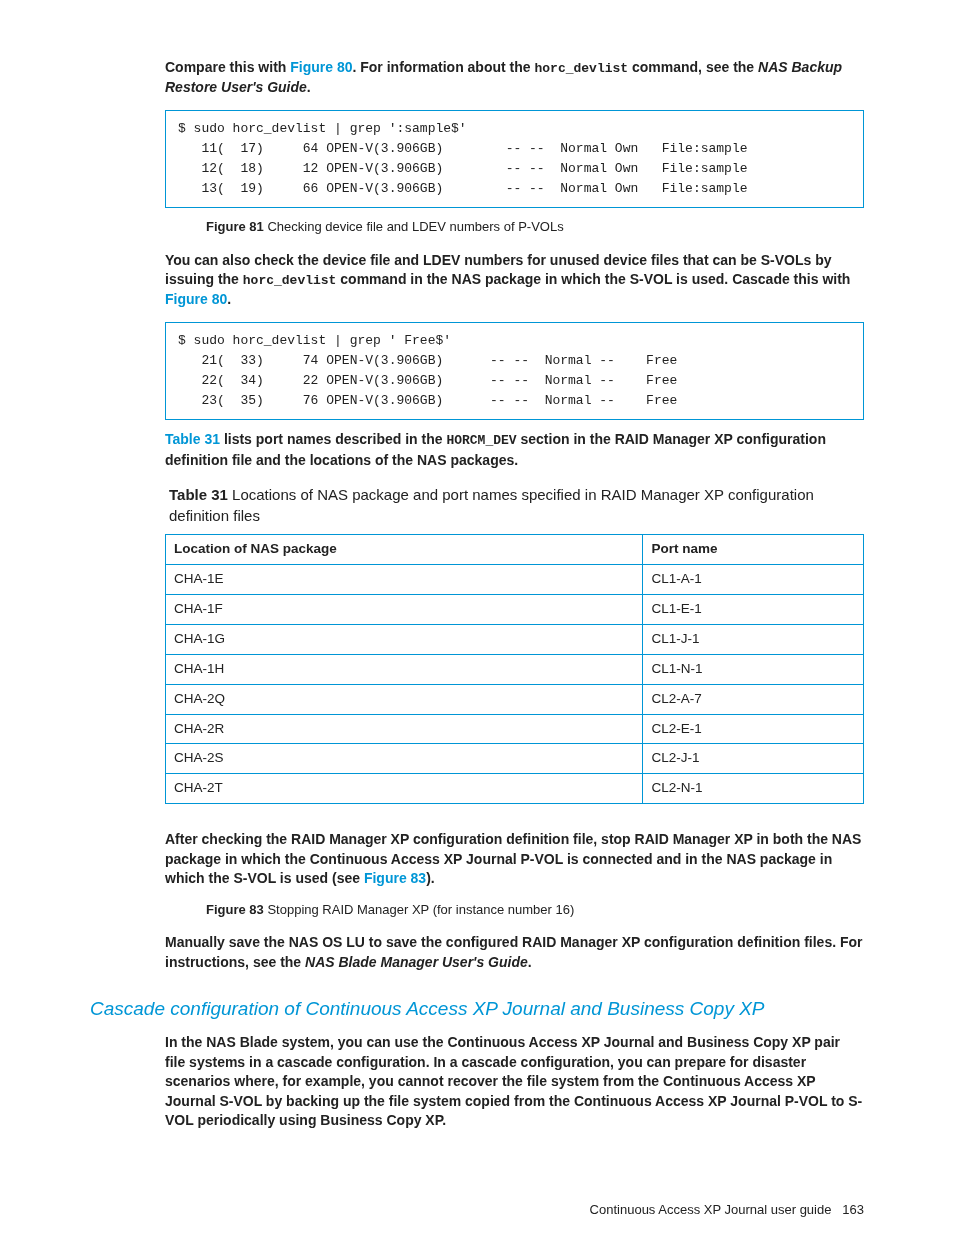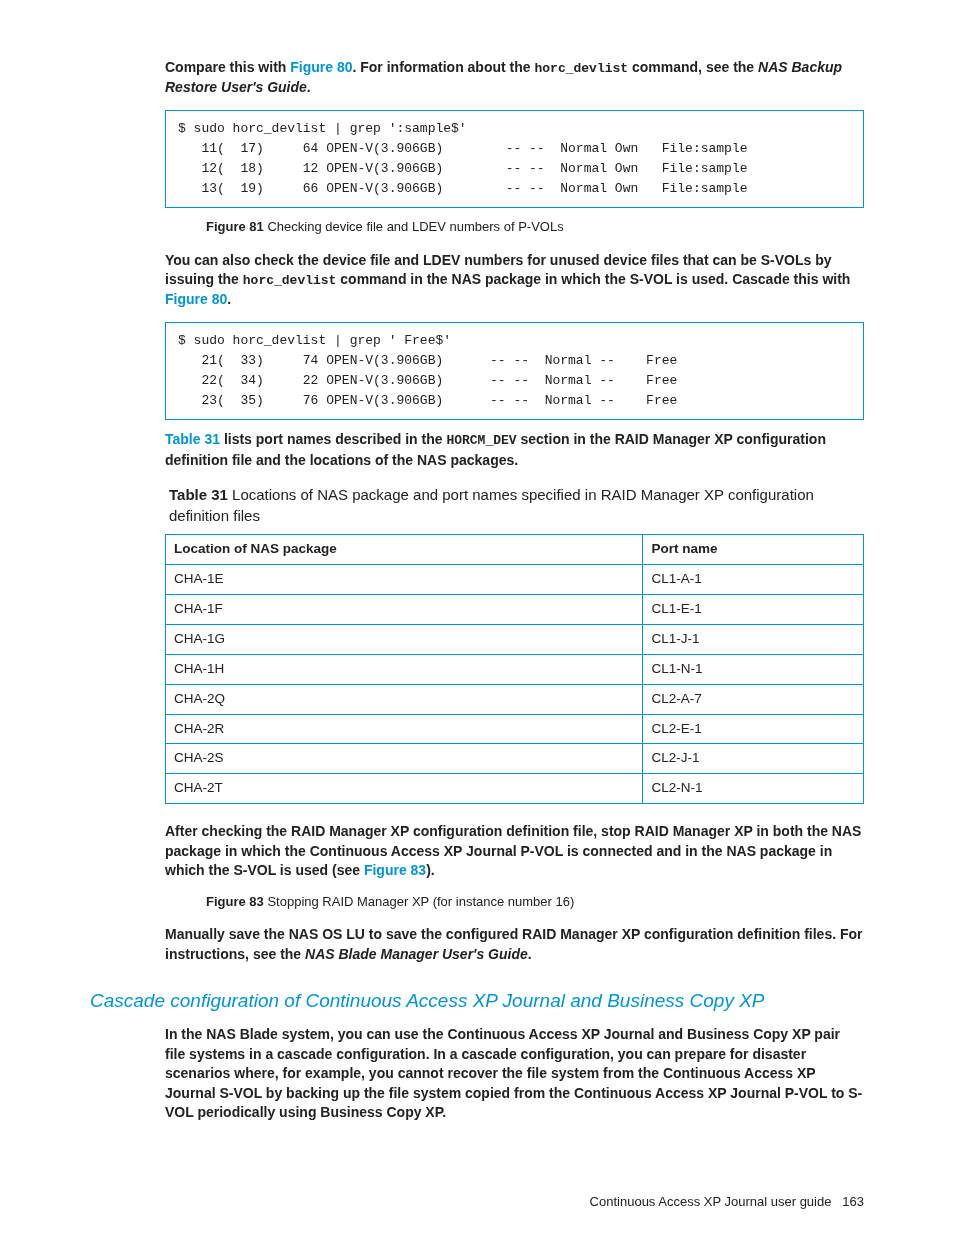--- a/index.html
+++ b/index.html
@@ -34,21 +34,21 @@
   .fig-caption .lead { font-weight: bold; }
   .tbl-caption {
     margin: 14px 0 8px 4px;
     font-size: 15px;
   }
   .tbl-caption .lead { font-weight: bold; }
   table.port-table {
     border-collapse: collapse;
     width: 100%;
     border: 1.5px solid #0096d6;
-    margin: 4px 0 18px 0;
+    margin: 4px 0 26px 0;
   }
   table.port-table th, table.port-table td {
     border-top: 1px solid #0096d6;
     border-bottom: 1px solid #0096d6;
     border-left: 1px solid #0096d6;
     border-right: 1px solid #0096d6;
     padding: 5px 8px;
     text-align: left;
     font-size: 13.5px;
     vertical-align: top;

